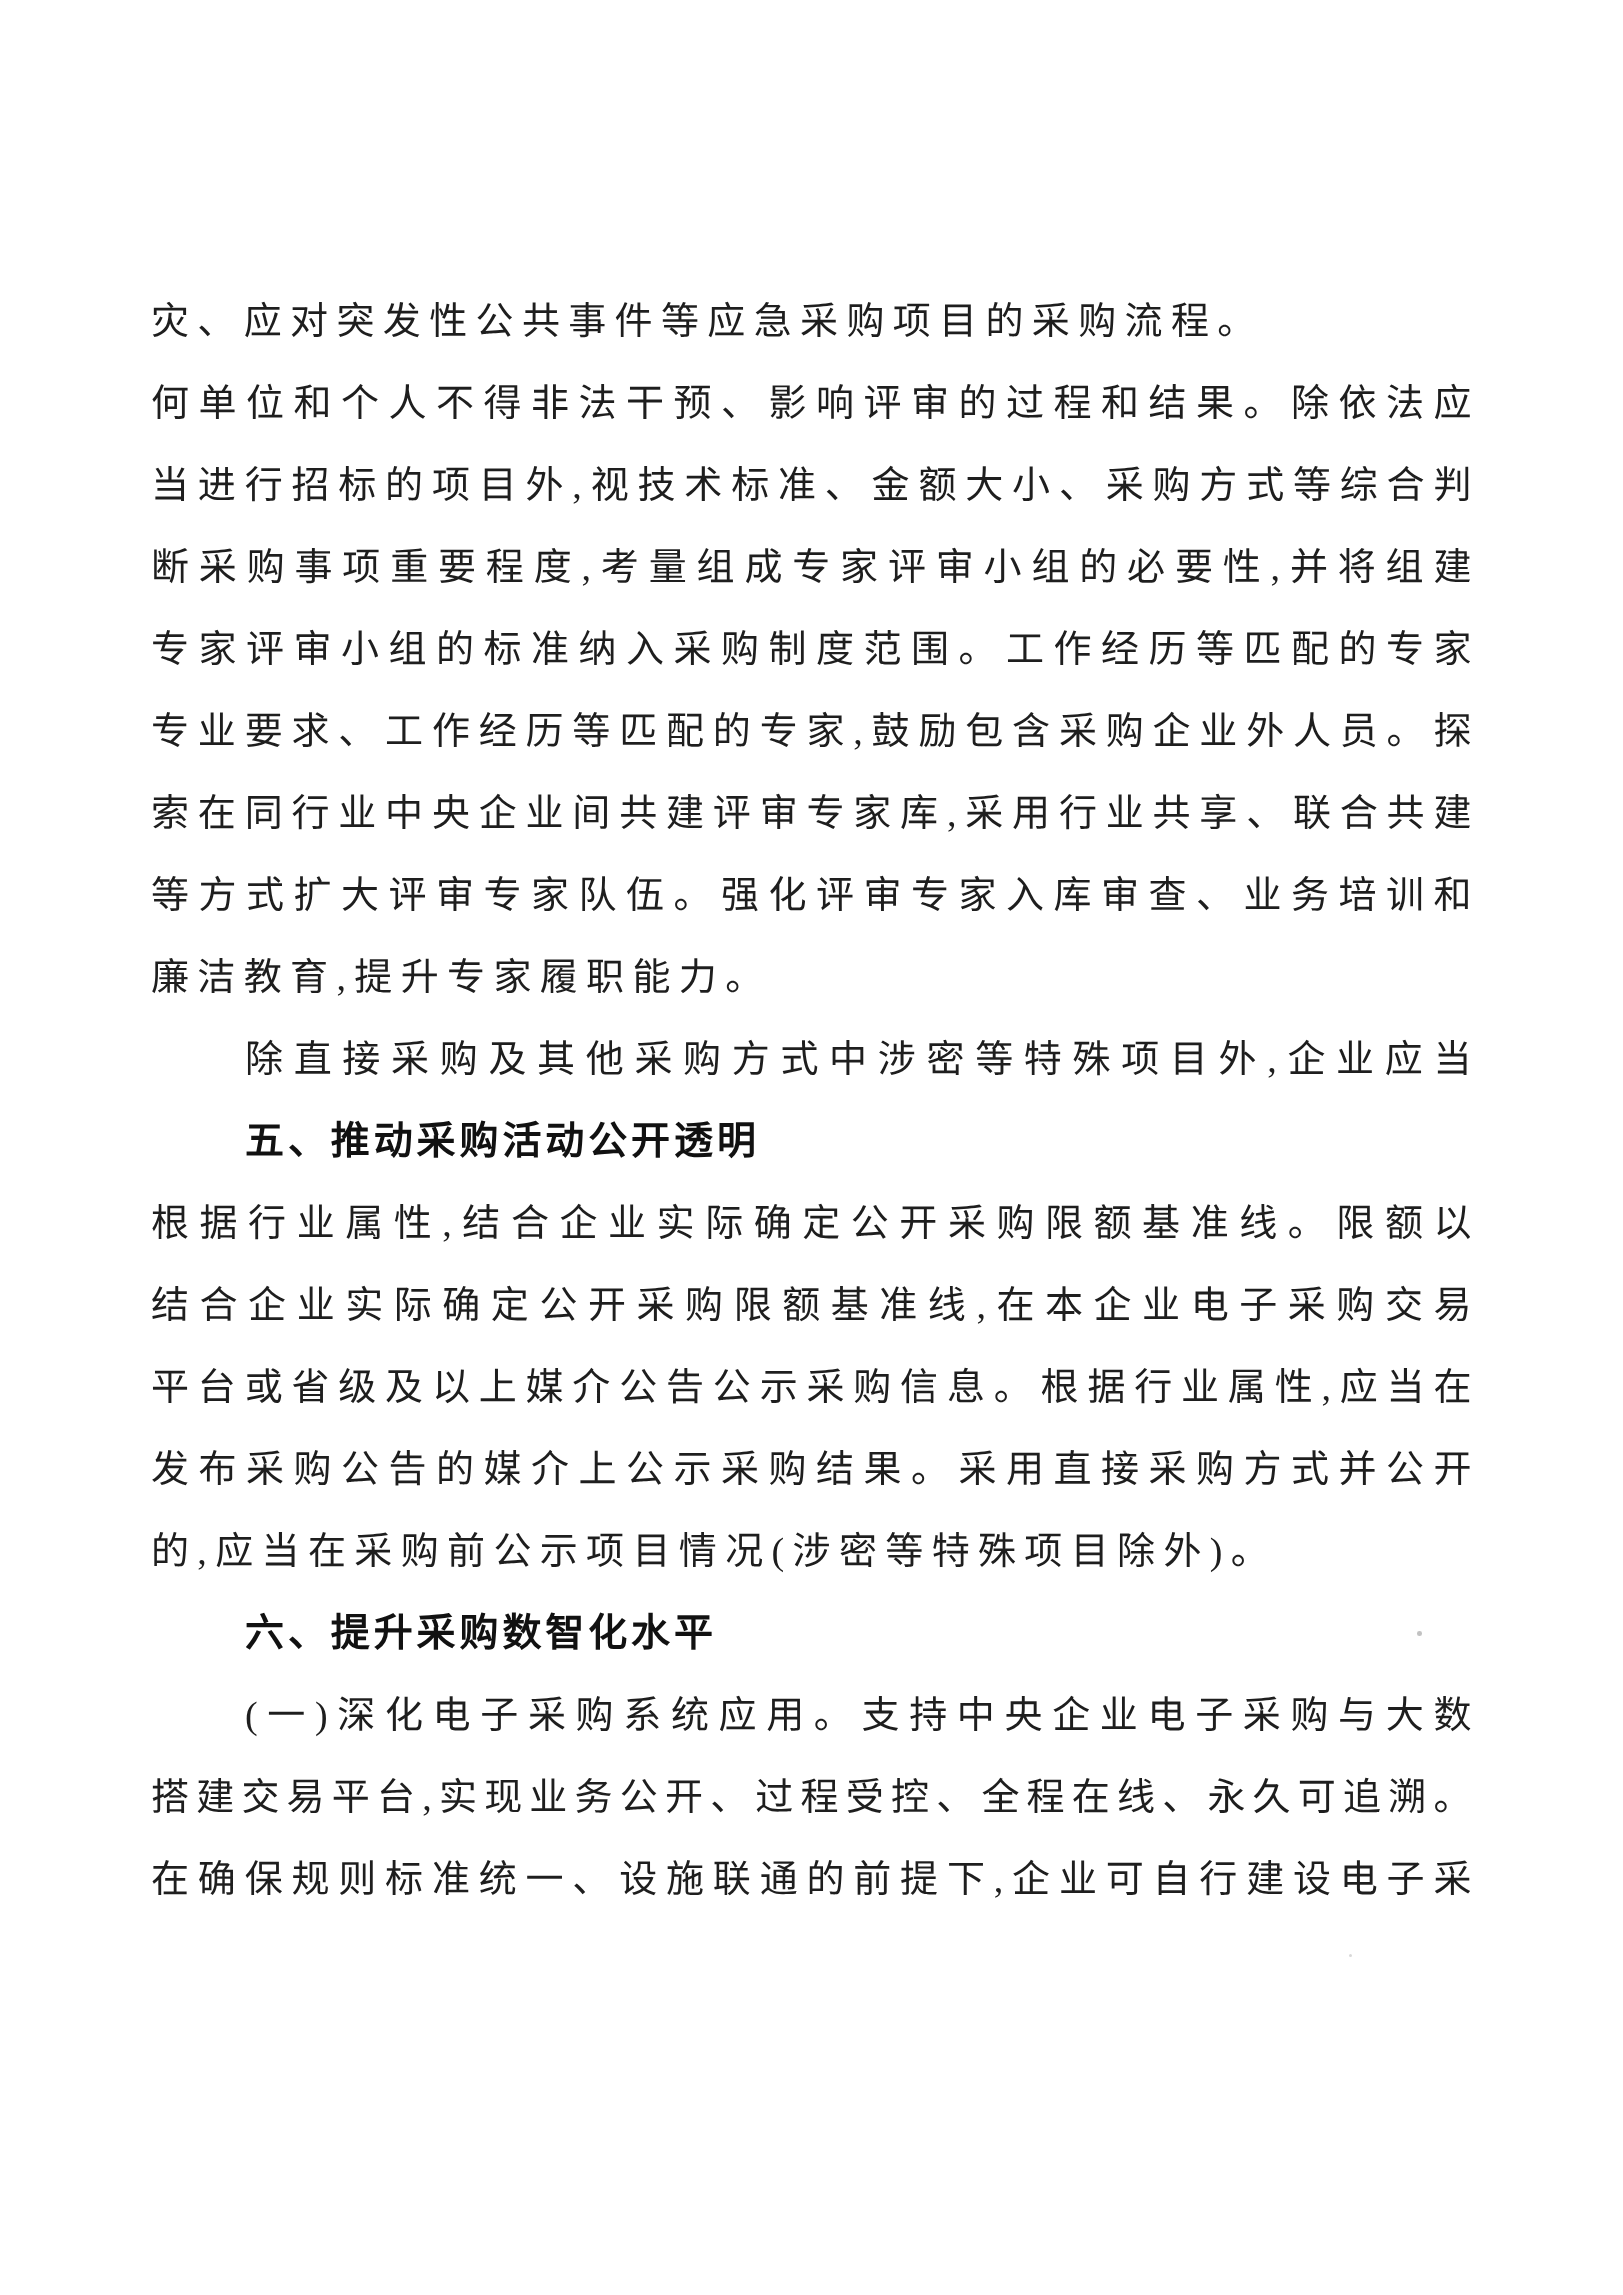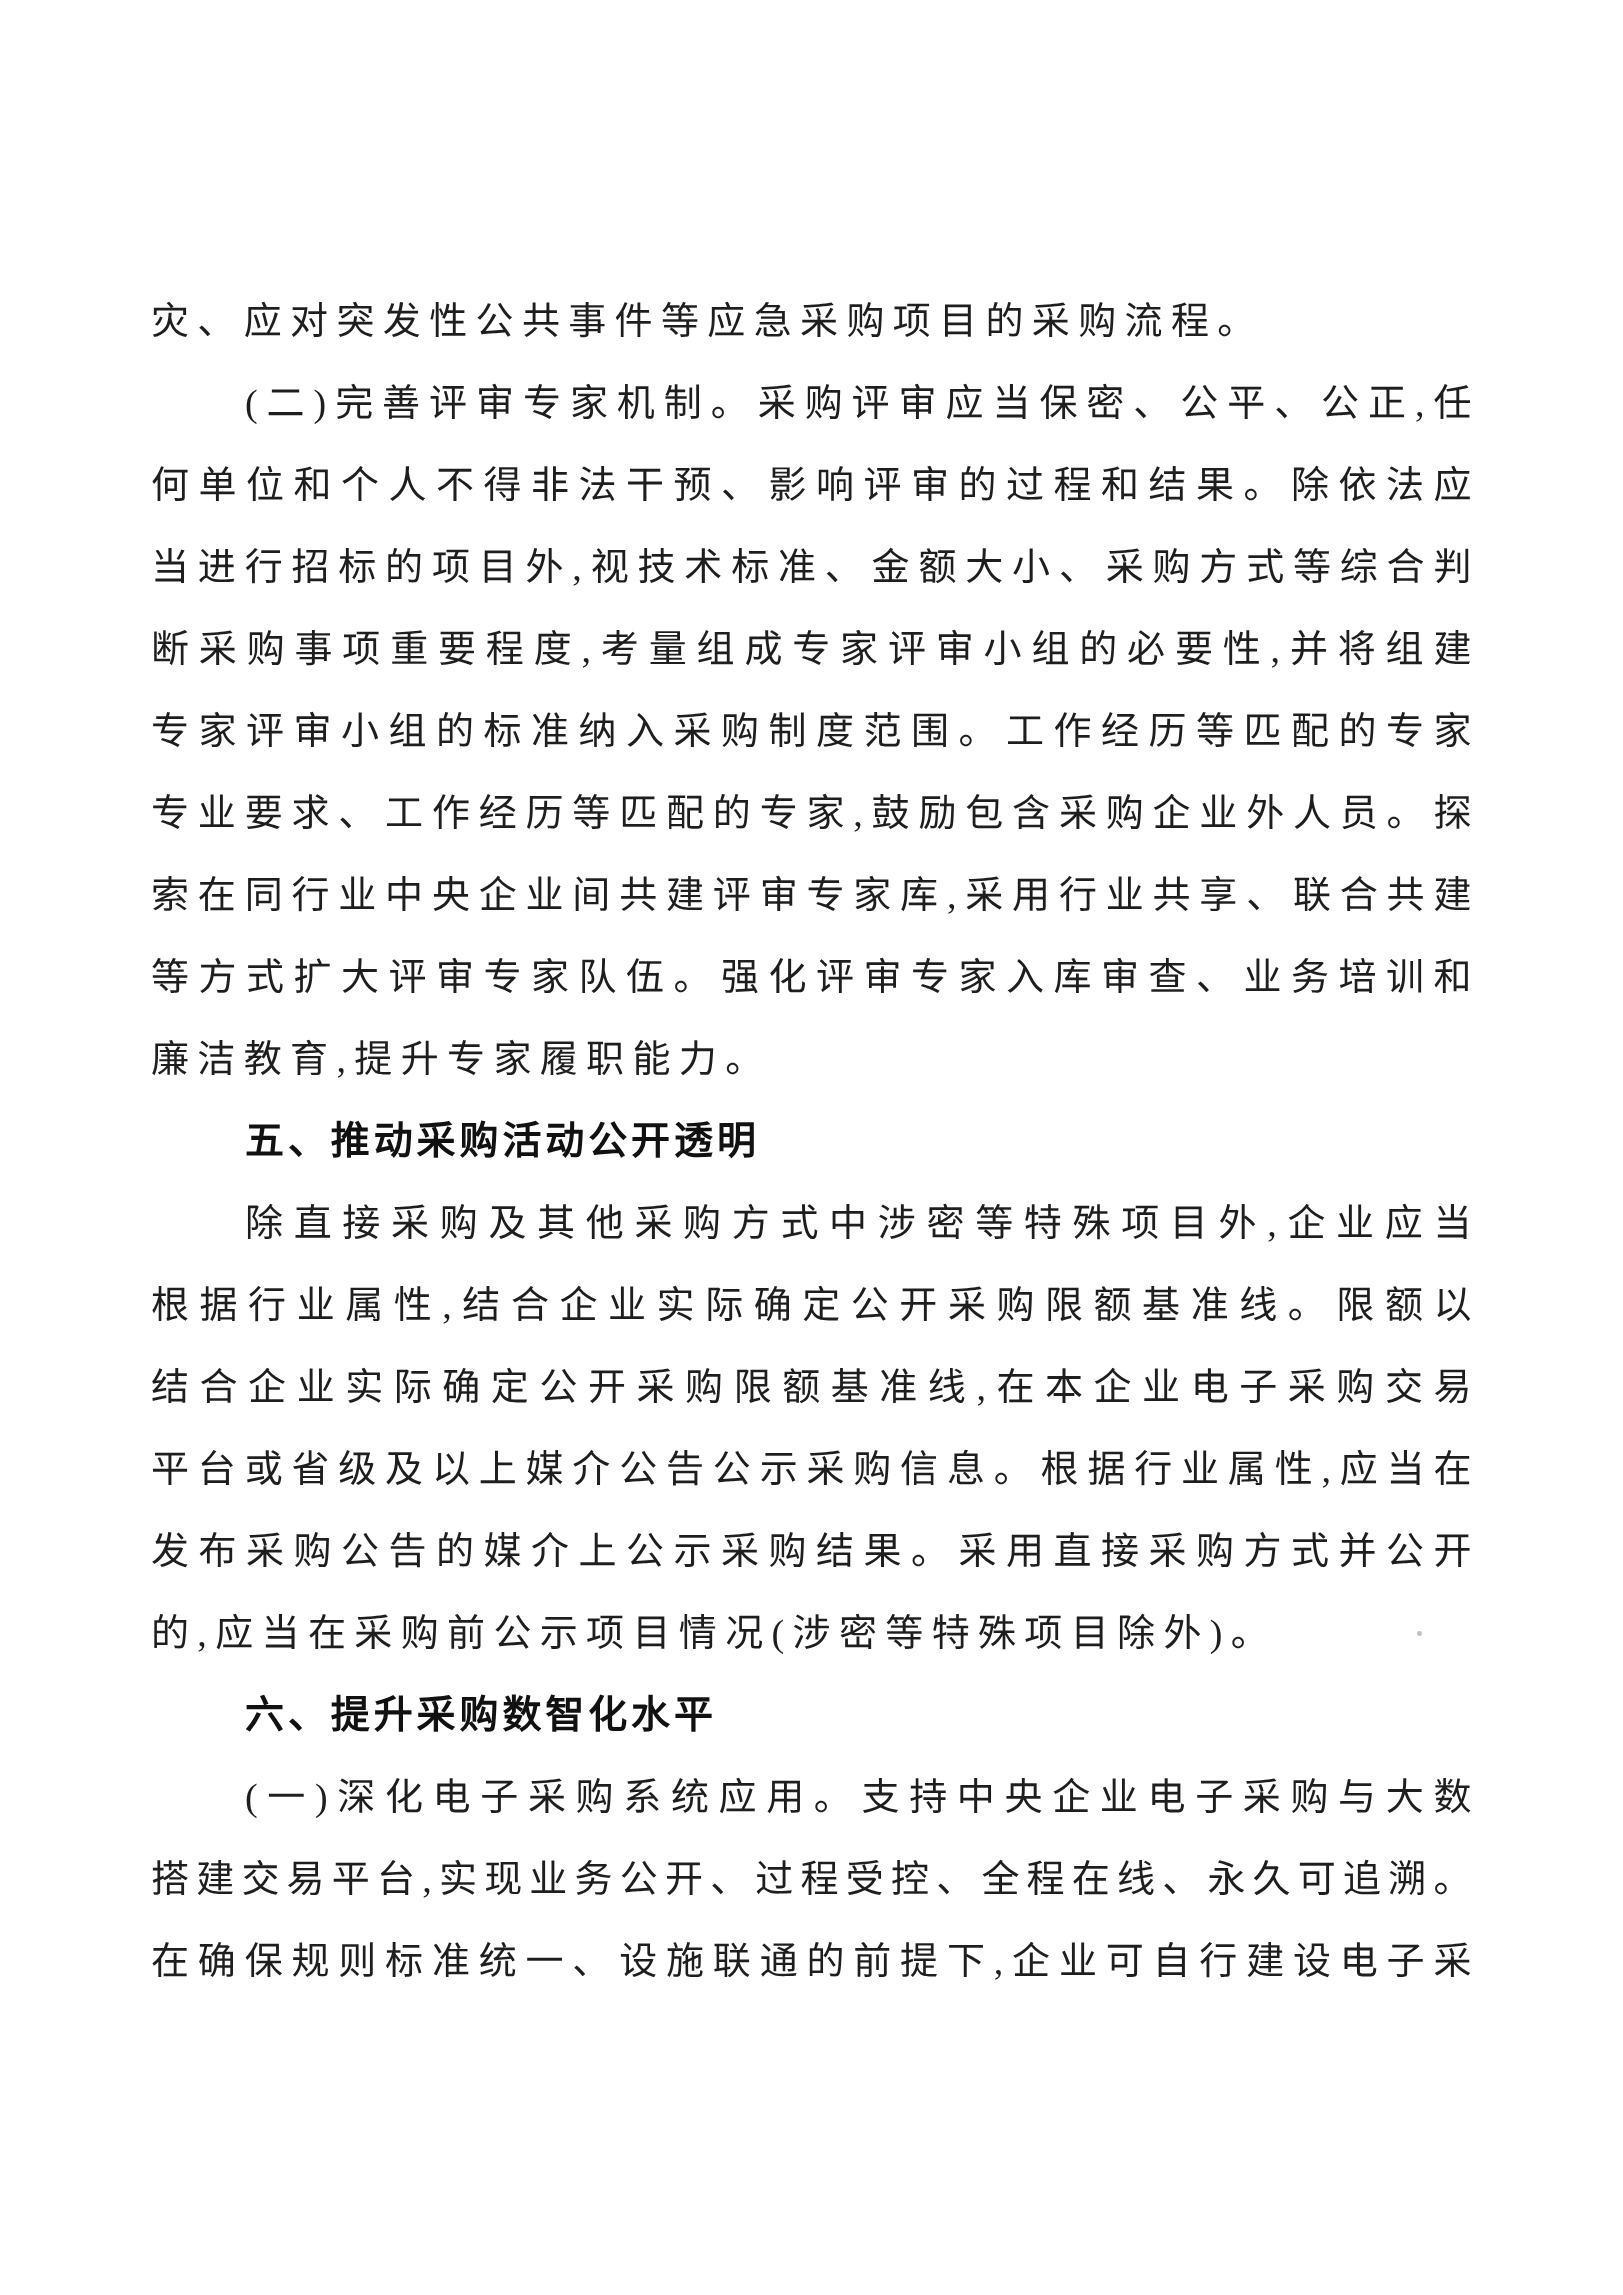--- a/index.html
+++ b/index.html
@@ -53,31 +53,30 @@
   .speckle-1{left:1417px;top:1631px;width:4.6px;height:4.6px;opacity:.55;}
   .speckle-2{left:1349px;top:1954px;width:3.3px;height:3.3px;opacity:.35;}
 </style>
 </head>
 <body>
 
 <div class="page">
   <div class="content">
 
     <p class="line">灾、应对突发性公共事件等应急采购项目的采购流程。</p>
-    <p class="line just indent">(二)完善评审专家机制。采购评审应当保密、公平、公正,任</p>
     <p class="line just">何单位和个人不得非法干预、影响评审的过程和结果。除依法应</p>
     <p class="line just">当进行招标的项目外,视技术标准、金额大小、采购方式等综合判</p>
     <p class="line just">断采购事项重要程度,考量组成专家评审小组的必要性,并将组建</p>
     <p class="line just">专家评审小组的标准纳入采购制度范围。工作经历等匹配的专家</p>
     <p class="line just">专业要求、工作经历等匹配的专家,鼓励包含采购企业外人员。探</p>
     <p class="line just">索在同行业中央企业间共建评审专家库,采用行业共享、联合共建</p>
     <p class="line just">等方式扩大评审专家队伍。强化评审专家入库审查、业务培训和</p>
     <p class="line">廉洁教育,提升专家履职能力。</p>
+    <p class="line just indent">除直接采购及其他采购方式中涉密等特殊项目外,企业应当</p>
     <p class="line heading indent">五、推动采购活动公开透明</p>
-    <p class="line just indent">除直接采购及其他采购方式中涉密等特殊项目外,企业应当</p>
     <p class="line just">根据行业属性,结合企业实际确定公开采购限额基准线。限额以</p>
     <p class="line just">结合企业实际确定公开采购限额基准线,在本企业电子采购交易</p>
     <p class="line just">平台或省级及以上媒介公告公示采购信息。根据行业属性,应当在</p>
     <p class="line just">发布采购公告的媒介上公示采购结果。采用直接采购方式并公开</p>
     <p class="line">的,应当在采购前公示项目情况(涉密等特殊项目除外)。</p>
     <p class="line heading indent">六、提升采购数智化水平</p>
     <p class="line just indent">(一)深化电子采购系统应用。支持中央企业电子采购与大数</p>
     <p class="line just">搭建交易平台,实现业务公开、过程受控、全程在线、永久可追溯。</p>
     <p class="line just">在确保规则标准统一、设施联通的前提下,企业可自行建设电子采</p>
 

